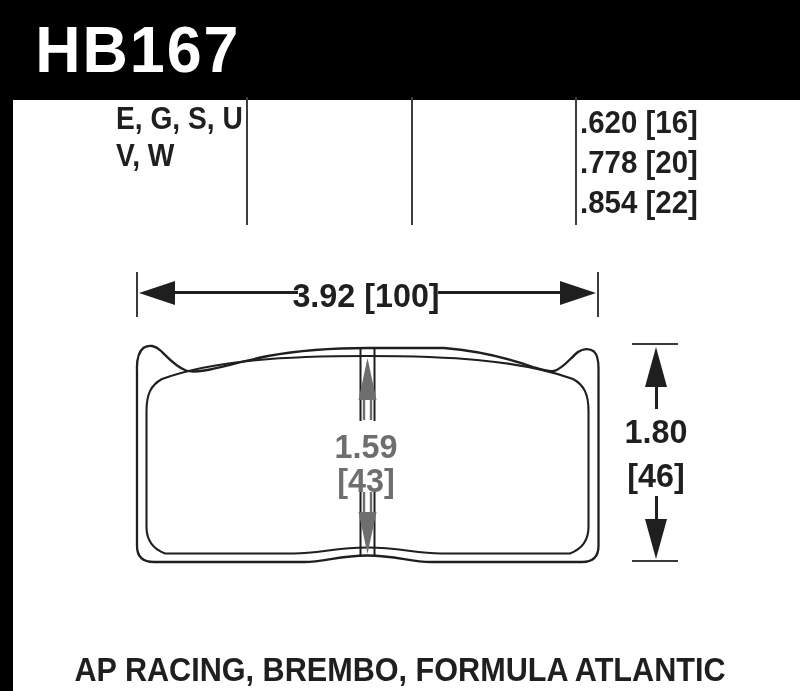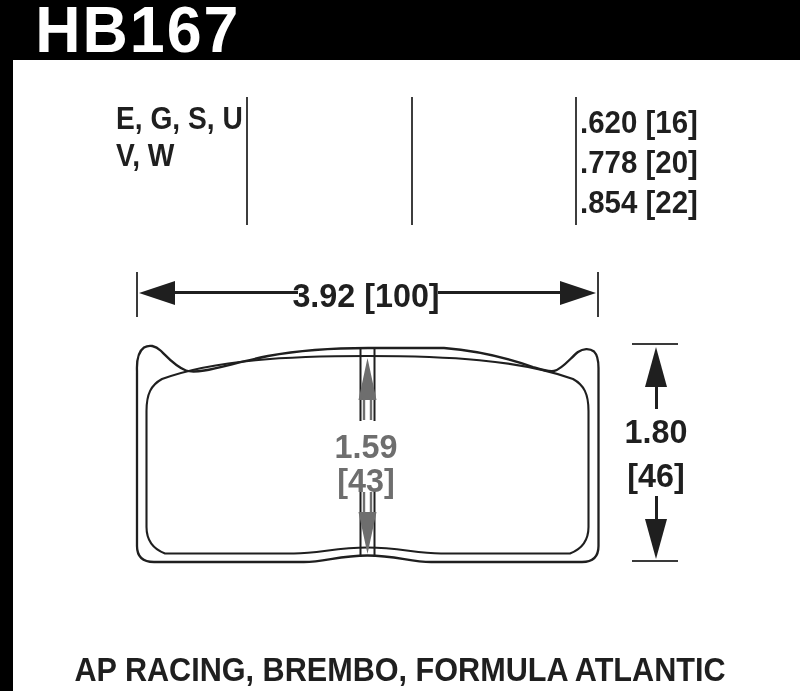--- a/index.html
+++ b/index.html
@@ -2,21 +2,21 @@
 <html><head>
 <meta charset="utf-8">
 <style>
   * { margin:0; padding:0; box-sizing:border-box; }
   html,body { background:#ffffff; }
   .page {
     position:relative; width:800px; height:691px; background:#ffffff;
     font-family:"Liberation Sans", sans-serif; overflow:hidden;
   }
   
-  .top-band { position:absolute; left:0; top:0; width:800px; height:60px; background:#000; display:flex; align-items:center; }
+  .top-band { position:absolute; left:0; top:0; width:800px; height:100px; background:#000; display:flex; align-items:center; }
   .left-stripe { position:absolute; left:0; top:0; width:13px; height:691px; background:#000; }
   .part-number {
     color:#fff; font-weight:bold; font-size:64px; letter-spacing:2px;
     padding-left:36px; transform:scaleX(0.98); transform-origin:left center; white-space:nowrap;
   }
   
   .compounds { position:absolute; left:116px; top:100px; font-weight:bold; font-size:32px; color:#1f1f1f; line-height:37px; transform:scaleX(0.88); transform-origin:left top; white-space:nowrap; }
   .sep { position:absolute; top:97px; width:2px; height:128px; background:#3d3d3d; }
   .sep1 { left:246px; } .sep2 { left:411px; } .sep3 { left:575px; }
   .thicknesses { position:absolute; left:580px; top:102px; font-weight:bold; font-size:32px; color:#1f1f1f; line-height:40px; transform:scaleX(0.92); transform-origin:left top; white-space:nowrap; }

